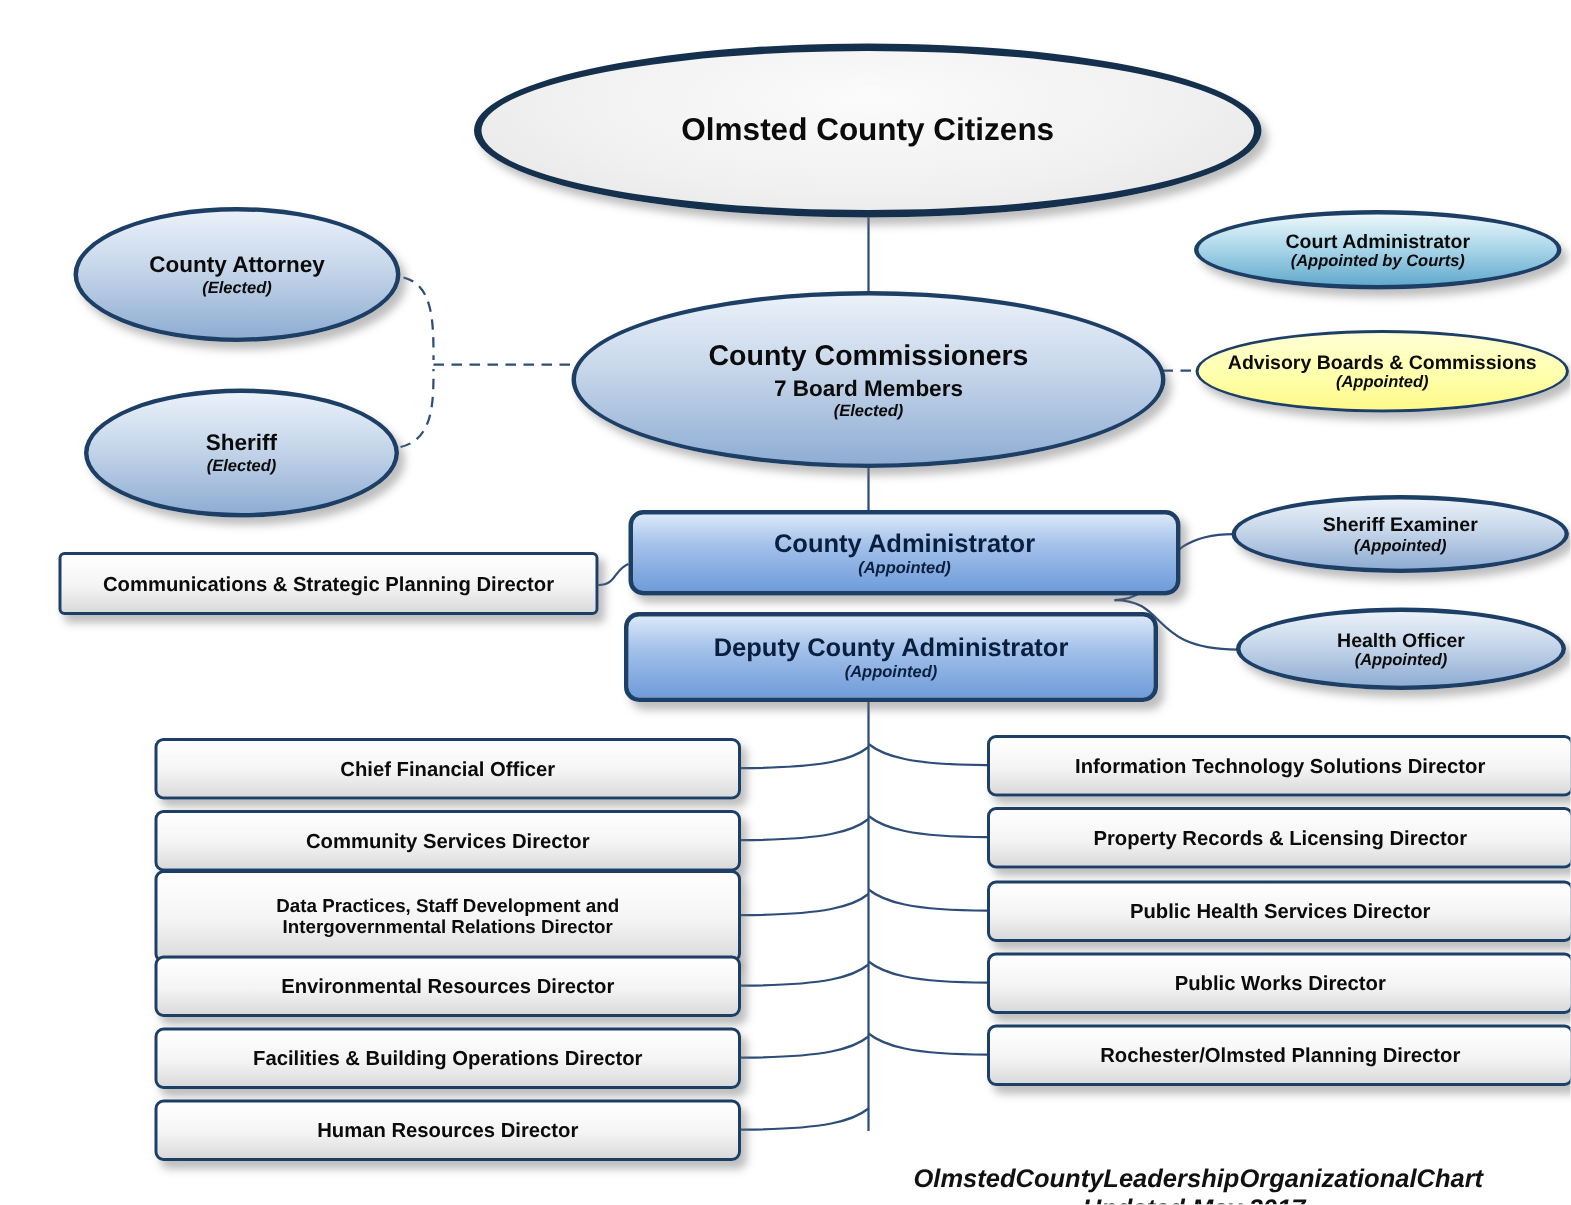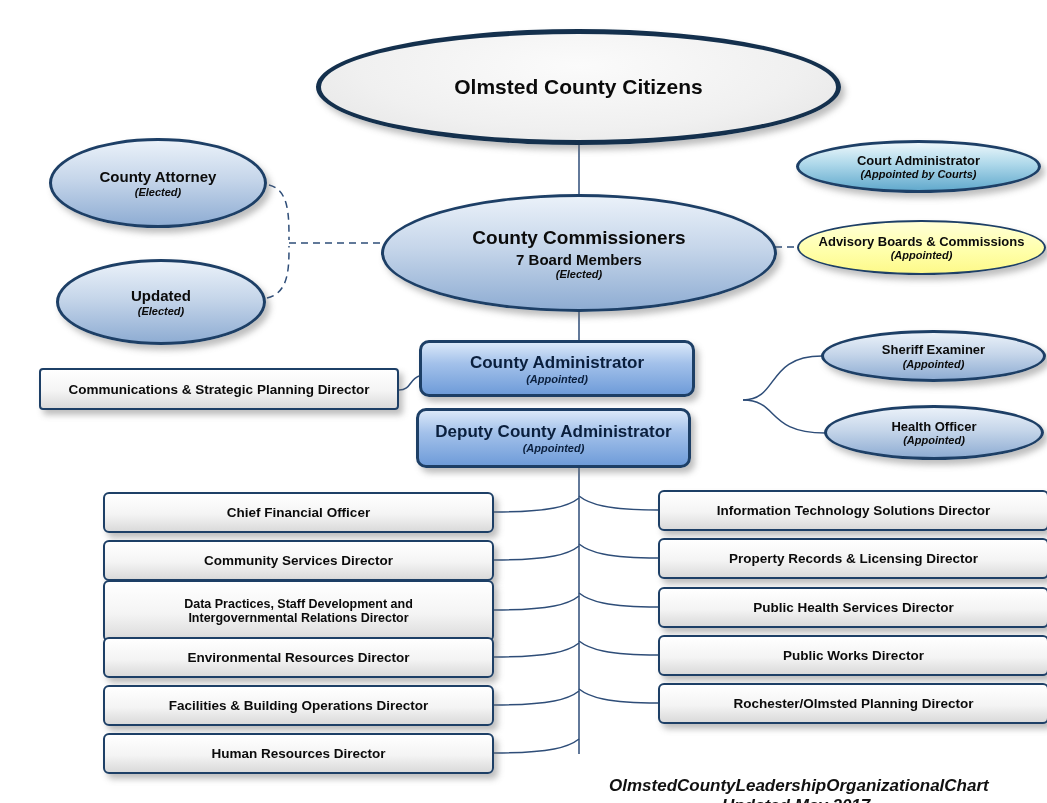--- a/index.html
+++ b/index.html
@@ -106,50 +106,50 @@
   <div class="node ellipse citizens shadow" style="left:285px;top:29px;width:525px;height:116px;">
     <div class="t1">Olmsted County Citizens</div>
   </div>
 
   <div class="node ellipse blue-ell shadow" style="left:18px;top:138px;width:218px;height:90px;">
     <div class="ell-t">County Attorney</div>
     <div class="ell-note">(Elected)</div>
   </div>
 
   <div class="node ellipse blue-ell shadow" style="left:25px;top:259px;width:210px;height:86px;">
-    <div class="ell-t">Updated</div>
+    <div class="ell-t">Sheriff</div>
     <div class="ell-note">(Elected)</div>
   </div>
 
   <div class="node ellipse blue-ell shadow" style="left:350px;top:194px;width:396px;height:118px;">
     <div class="comm-t1">County Commissioners</div>
     <div class="comm-t2">7 Board Members</div>
     <div class="ell-note">(Elected)</div>
   </div>
 
   <div class="node ellipse teal-ell shadow" style="left:765px;top:140px;width:245px;height:53px;">
     <div class="ell-t-sm">Court Administrator</div>
     <div class="ell-note">(Appointed by Courts)</div>
   </div>
 
   <div class="node ellipse yellow-ell shadow" style="left:766px;top:220px;width:249px;height:55px;">
     <div class="ell-t-sm">Advisory Boards &amp; Commissions</div>
     <div class="ell-note">(Appointed)</div>
   </div>
 
-  <div class="node admin-box shadow" style="left:388px;top:340px;width:276px;height:57px;">
+  <div class="node admin-box shadow" style="left:388px;top:340px;width:368px;height:57px;">
     <div class="t1">County Administrator</div>
     <div class="t2">(Appointed)</div>
   </div>
 
   <div class="node white-box shadow" style="left:8px;top:368px;width:360px;height:42px;">
     <div class="t1">Communications &amp; Strategic Planning Director</div>
   </div>
 
-  <div class="node admin-box shadow" style="left:385px;top:408px;width:275px;height:60px;align-items:center;">
+  <div class="node admin-box shadow" style="left:385px;top:408px;width:356px;height:60px;align-items:center;">
     <div class="t1">Deputy County Administrator</div>
     <div class="t2">(Appointed)</div>
   </div>
 
   <div class="node ellipse blue-ell shadow" style="left:790px;top:330px;width:225px;height:52px;">
     <div class="ell-t-sm">Sheriff Examiner</div>
     <div class="ell-note">(Appointed)</div>
   </div>
 
   <div class="node ellipse blue-ell shadow" style="left:793px;top:405px;width:220px;height:55px;">

